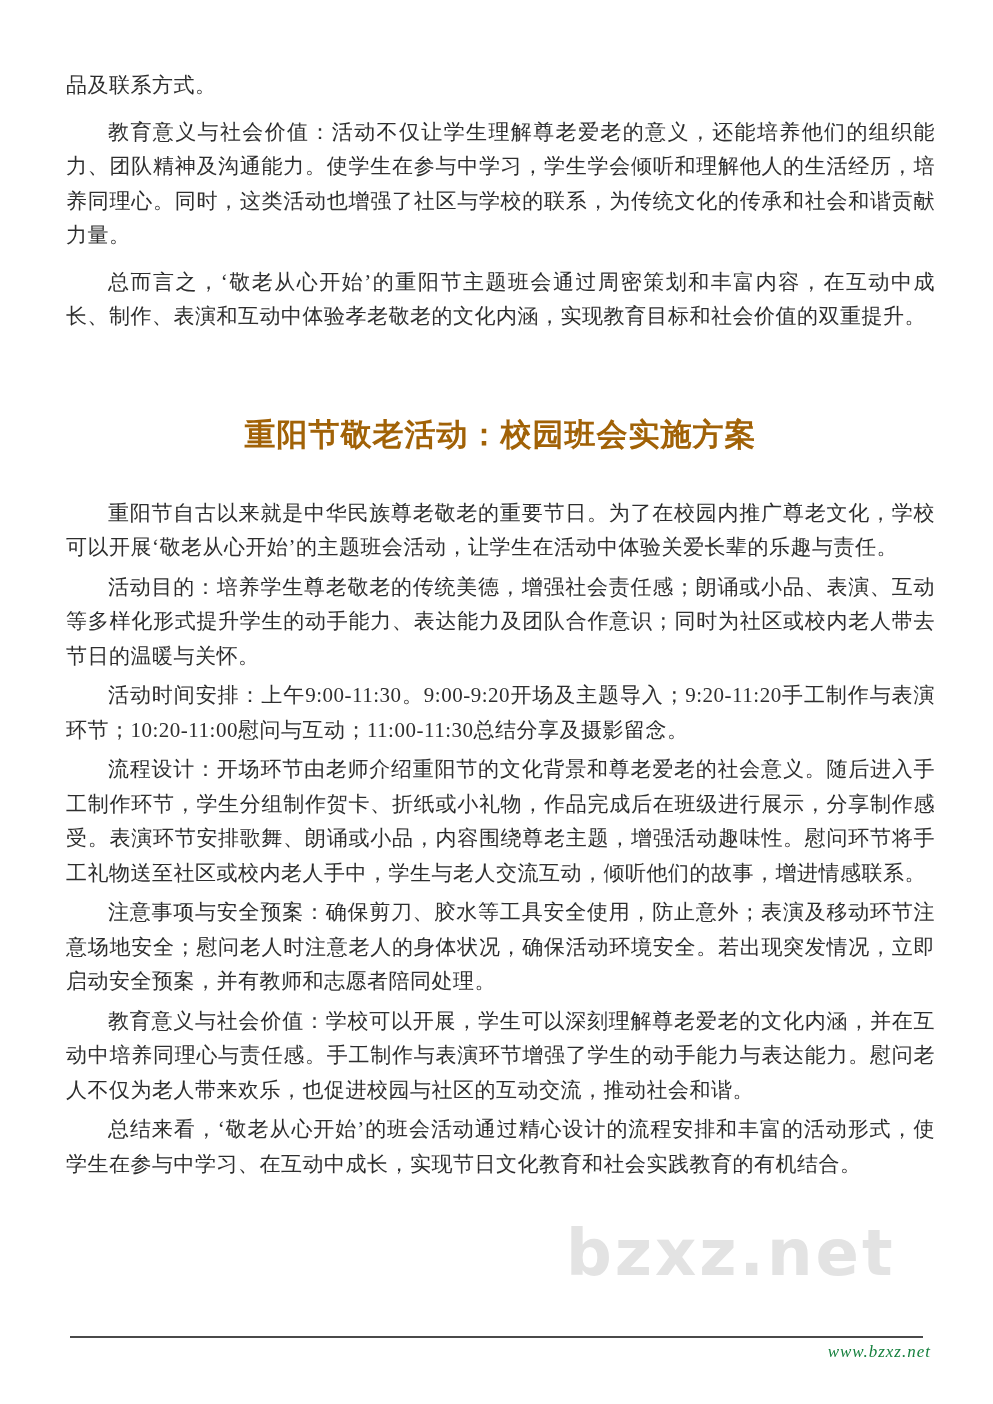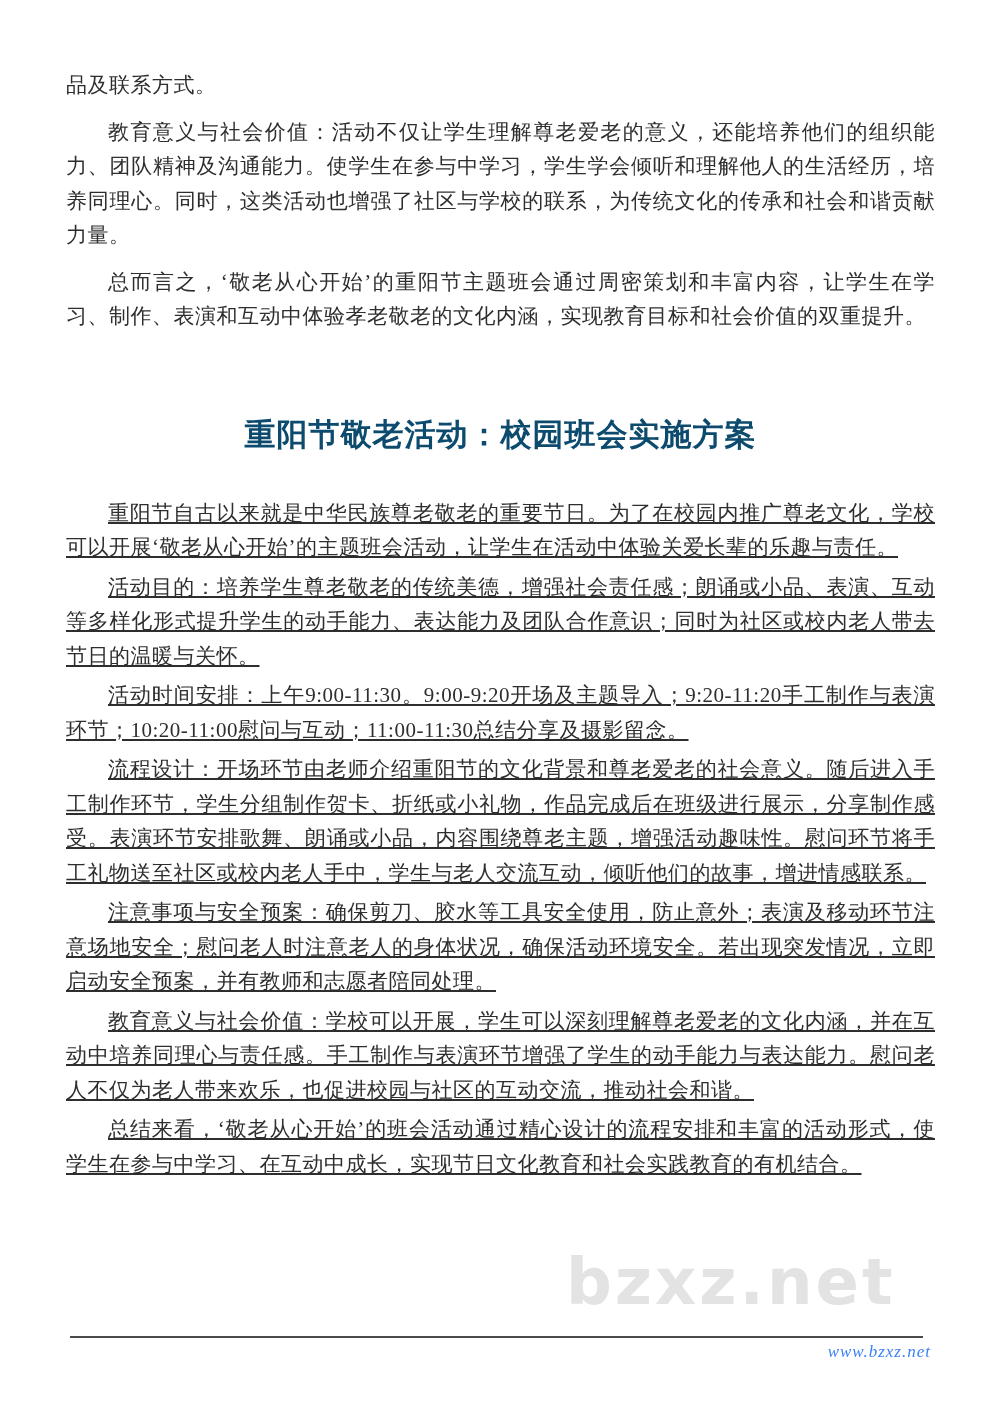--- a/index.html
+++ b/index.html
@@ -28,35 +28,34 @@
     font-size: 21px;
     line-height: 34.5px;
     text-align: justify;
     letter-spacing: 0.5px;
   }
   .text-col p.indent {
     text-indent: 2em;
   }
   .article-section p {
     margin-bottom: 5px;
-    text-decoration: underline;
   }
   h1.article-title {
     font-size: 31px;
     line-height: 46px;
     font-weight: bold;
     text-align: center;
     margin: 78px 0 38px 0;
-    color: #0c4a6e;
+    color: #a16207;
     letter-spacing: 1px;
   }
   .watermark {
     position: absolute;
     left: 566px;
-    top: 1245px;
+    top: 1216px;
     z-index: 0;
     font-family: "DejaVu Sans", sans-serif;
     font-weight: bold;
     font-size: 64px;
     letter-spacing: 3px;
     color: #e3e3e3;
     user-select: none;
   }
   .footer-rule {
     position: absolute;
@@ -68,37 +67,37 @@
     z-index: 2;
   }
   .footer-url {
     position: absolute;
     top: 1342px;
     right: 62px;
     z-index: 2;
     font-family: "Liberation Serif", "DejaVu Serif", serif;
     font-style: italic;
     font-size: 17px;
-    color: #3b82f6;
+    color: #15803d;
     letter-spacing: 1px;
   }
 </style>
 </head>
 <body>
 
 <div class="doc-page">
 
   <div class="watermark">bzxz.net</div>
 
   <div class="text-col">
 
     <div class="prev-section">
       <p>品及联系方式。</p>
       <p class="indent">教育意义与社会价值：活动不仅让学生理解尊老爱老的意义，还能培养他们的组织能力、团队精神及沟通能力。使学生在参与中学习，学生学会倾听和理解他人的生活经历，培养同理心。同时，这类活动也增强了社区与学校的联系，为传统文化的传承和社会和谐贡献力量。</p>
-      <p class="indent">总而言之，‘敬老从心开始’的重阳节主题班会通过周密策划和丰富内容，让学生在学习、制作、表演和互动中体验孝老敬老的文化内涵，实现教育目标和社会价值的双重提升。</p>
+      <p class="indent">总而言之，‘敬老从心开始’的重阳节主题班会通过周密策划和丰富内容，在互动中成长、制作、表演和互动中体验孝老敬老的文化内涵，实现教育目标和社会价值的双重提升。</p>
     </div>
 
     <h1 class="article-title">重阳节敬老活动：校园班会实施方案</h1>
 
     <div class="article-section">
       <p class="indent">重阳节自古以来就是中华民族尊老敬老的重要节日。为了在校园内推广尊老文化，学校可以开展‘敬老从心开始’的主题班会活动，让学生在活动中体验关爱长辈的乐趣与责任。</p>
       <p class="indent">活动目的：培养学生尊老敬老的传统美德，增强社会责任感；朗诵或小品、表演、互动等多样化形式提升学生的动手能力、表达能力及团队合作意识；同时为社区或校内老人带去节日的温暖与关怀。</p>
       <p class="indent">活动时间安排：上午9:00-11:30。9:00-9:20开场及主题导入；9:20-11:20手工制作与表演环节；10:20-11:00慰问与互动；11:00-11:30总结分享及摄影留念。</p>
       <p class="indent">流程设计：开场环节由老师介绍重阳节的文化背景和尊老爱老的社会意义。随后进入手工制作环节，学生分组制作贺卡、折纸或小礼物，作品完成后在班级进行展示，分享制作感受。表演环节安排歌舞、朗诵或小品，内容围绕尊老主题，增强活动趣味性。慰问环节将手工礼物送至社区或校内老人手中，学生与老人交流互动，倾听他们的故事，增进情感联系。</p>
       <p class="indent">注意事项与安全预案：确保剪刀、胶水等工具安全使用，防止意外；表演及移动环节注意场地安全；慰问老人时注意老人的身体状况，确保活动环境安全。若出现突发情况，立即启动安全预案，并有教师和志愿者陪同处理。</p>

